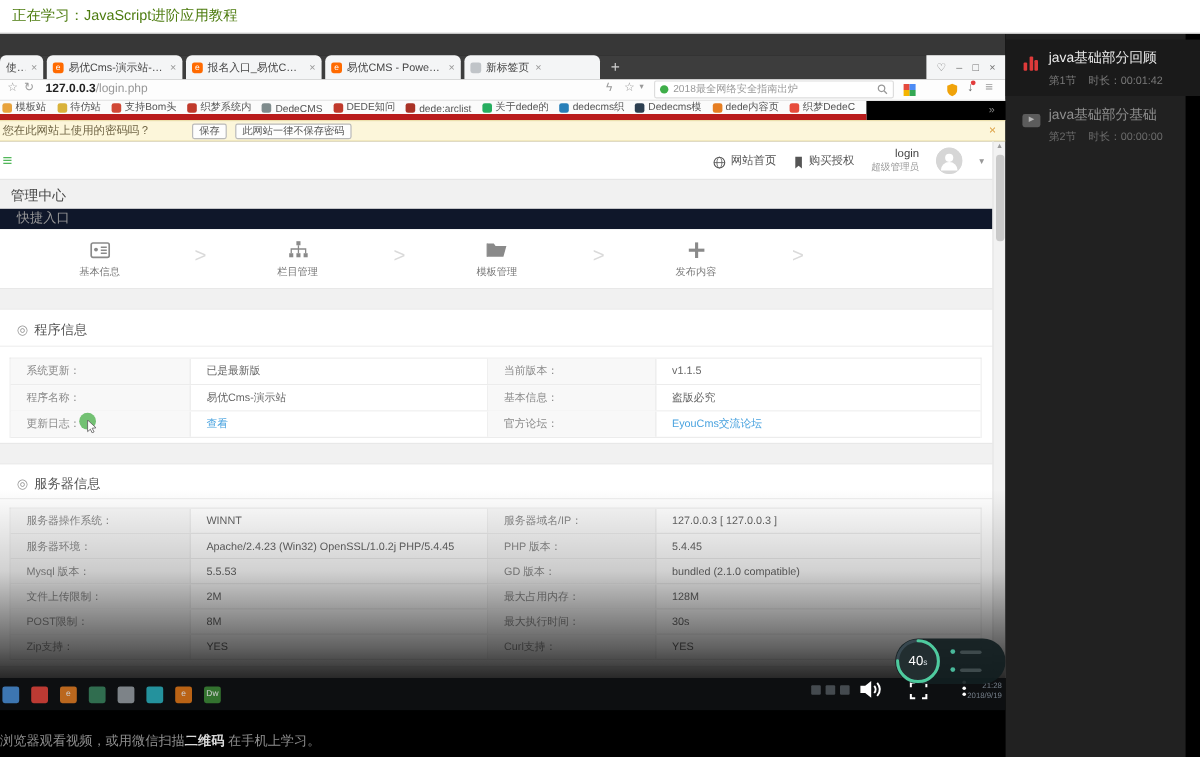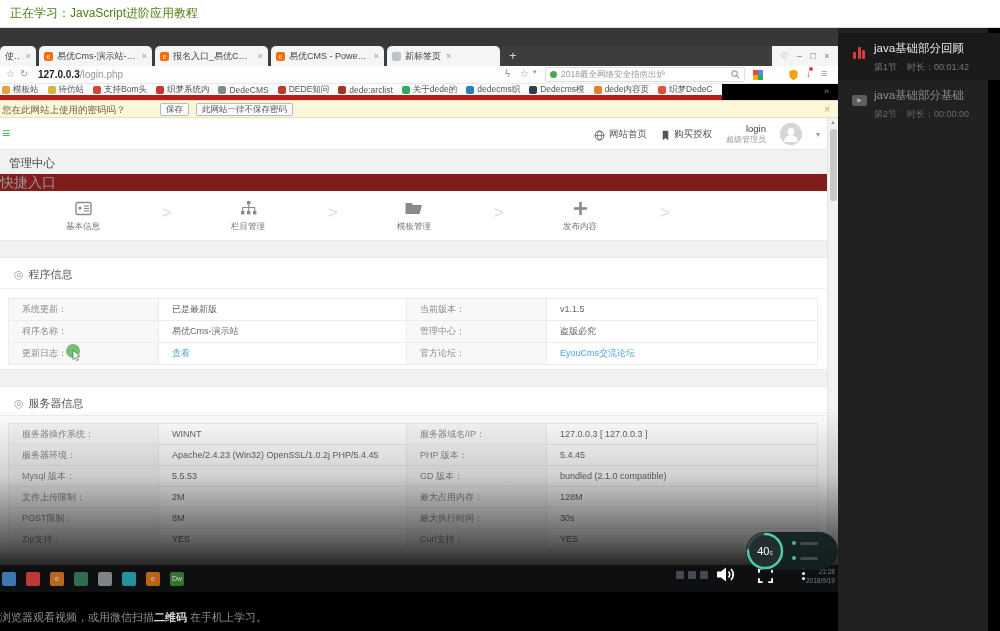--- a/index.html
+++ b/index.html
@@ -56,21 +56,21 @@
   .hdr-item{display:flex;align-items:flex-end;gap:4px}
   .userblk{text-align:right;line-height:1.15}
   .userblk .u{font-size:9.5px;color:#444}
   .userblk .r{font-size:8px;color:#999}
   .avatar{width:22px;height:22px;border-radius:50%;background:#d6d6d6;overflow:hidden}
   .caret{color:#999;font-size:8px}
 
   
   .content{position:absolute;left:0;top:122px;width:828px;height:440px;background:#f1f1f1}
   .pagetitle{position:absolute;left:9px;top:6px;font-size:11.5px;color:#444}
-  .quickbar{position:absolute;left:0;top:24px;width:828px;height:17px;background:#7f1d1d;font-size:14px;color:#999;line-height:17px;padding-left:0}
+  .quickbar{position:absolute;left:0;top:24px;width:828px;height:17px;background:#0f172a;font-size:11px;color:#999;line-height:17px;padding-left:14px}
   .stepsrow{position:absolute;left:0;top:41px;width:828px;height:50px;background:#fff;border-bottom:1px solid #e8e8e8}
   .step{position:absolute;top:7px;width:120px;margin-left:-60px;text-align:center;color:#777}
   .step .ic{height:20px;display:flex;align-items:center;justify-content:center}
   .step .sl{font-size:8.5px;margin-top:3px}
   .chev{position:absolute;top:12px;font-size:17px;color:#dadada;font-weight:300}
 
   .panel{position:absolute;left:0;width:828px;background:#fff;border-top:1px solid #e8e8e8;border-bottom:1px solid #e8e8e8}
   .p1{top:107px;height:113px}
   .p2{top:236px;height:170px}
   .ptitle{position:absolute;left:14px;top:9px;font-size:11px;color:#555}
@@ -385,21 +385,21 @@
           <div class="trow">
             <span class="lab">系统更新：</span>
             <span class="val">已是最新版</span>
             <span class="lab">当前版本：</span>
             <span class="val">v1.1.5</span>
           </div>
 
           <div class="trow">
             <span class="lab">程序名称：</span>
             <span class="val">易优Cms-演示站</span>
-            <span class="lab">管理中心：</span>
+            <span class="lab">基本信息：</span>
             <span class="val">盗版必究</span>
           </div>
 
           <div class="trow">
             <span class="lab">更新日志：</span>
             <span class="val" style="color: rgb(74, 163, 223);">查看</span>
             <span class="lab">官方论坛：</span>
             <span class="val" style="color: rgb(74, 163, 223);">EyouCms交流论坛</span>
           </div>
         </div>

